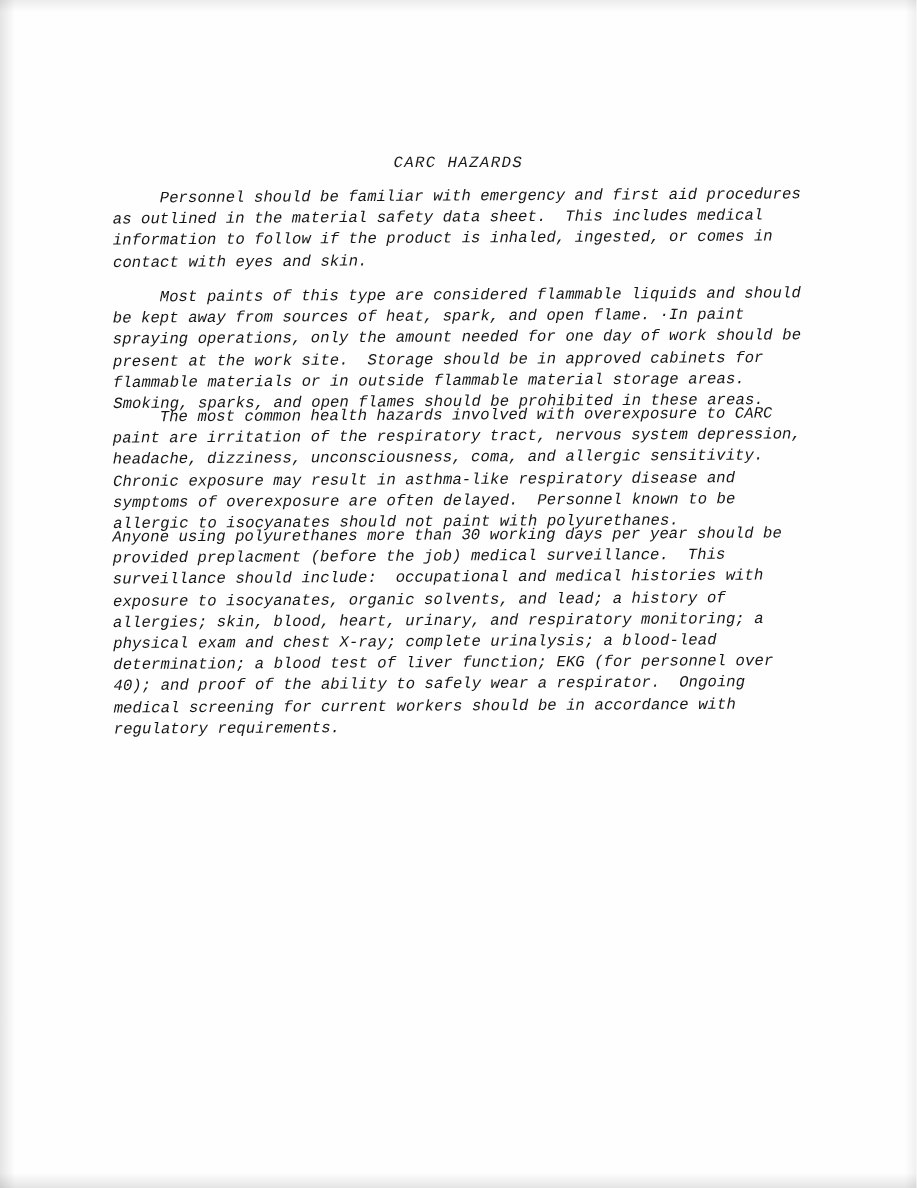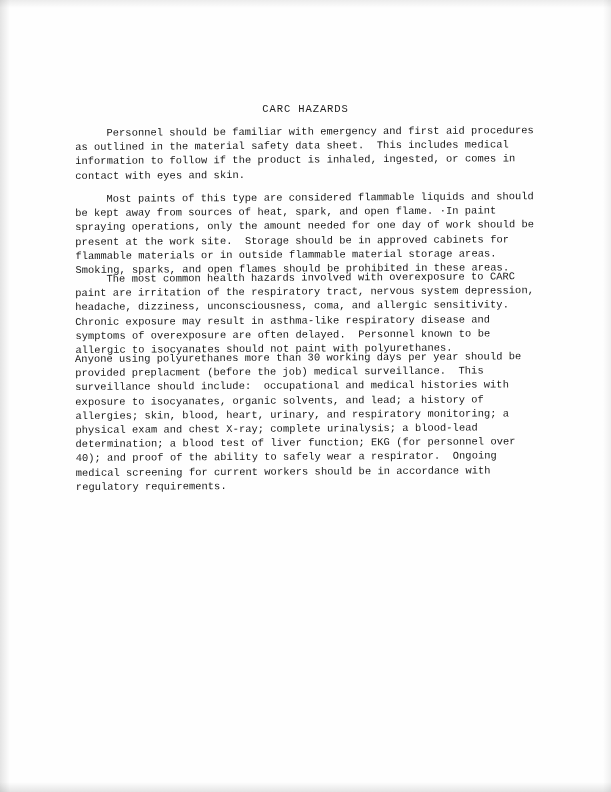--- a/index.html
+++ b/index.html
@@ -12,20 +12,21 @@
     height: 792px;
     overflow: hidden;
     font-family: "Liberation Mono", "DejaVu Sans Mono", monospace;
   }
   .page {
     position: relative;
     width: 611px;
     height: 792px;
     background: #fefefe;
     box-sizing: border-box;
+    font-style: italic;
   }
   .page-inner {
     position: absolute;
     left: 0;
     top: 0;
     width: 611px;
     height: 792px;
   }
   .doc-title {
     position: absolute;

